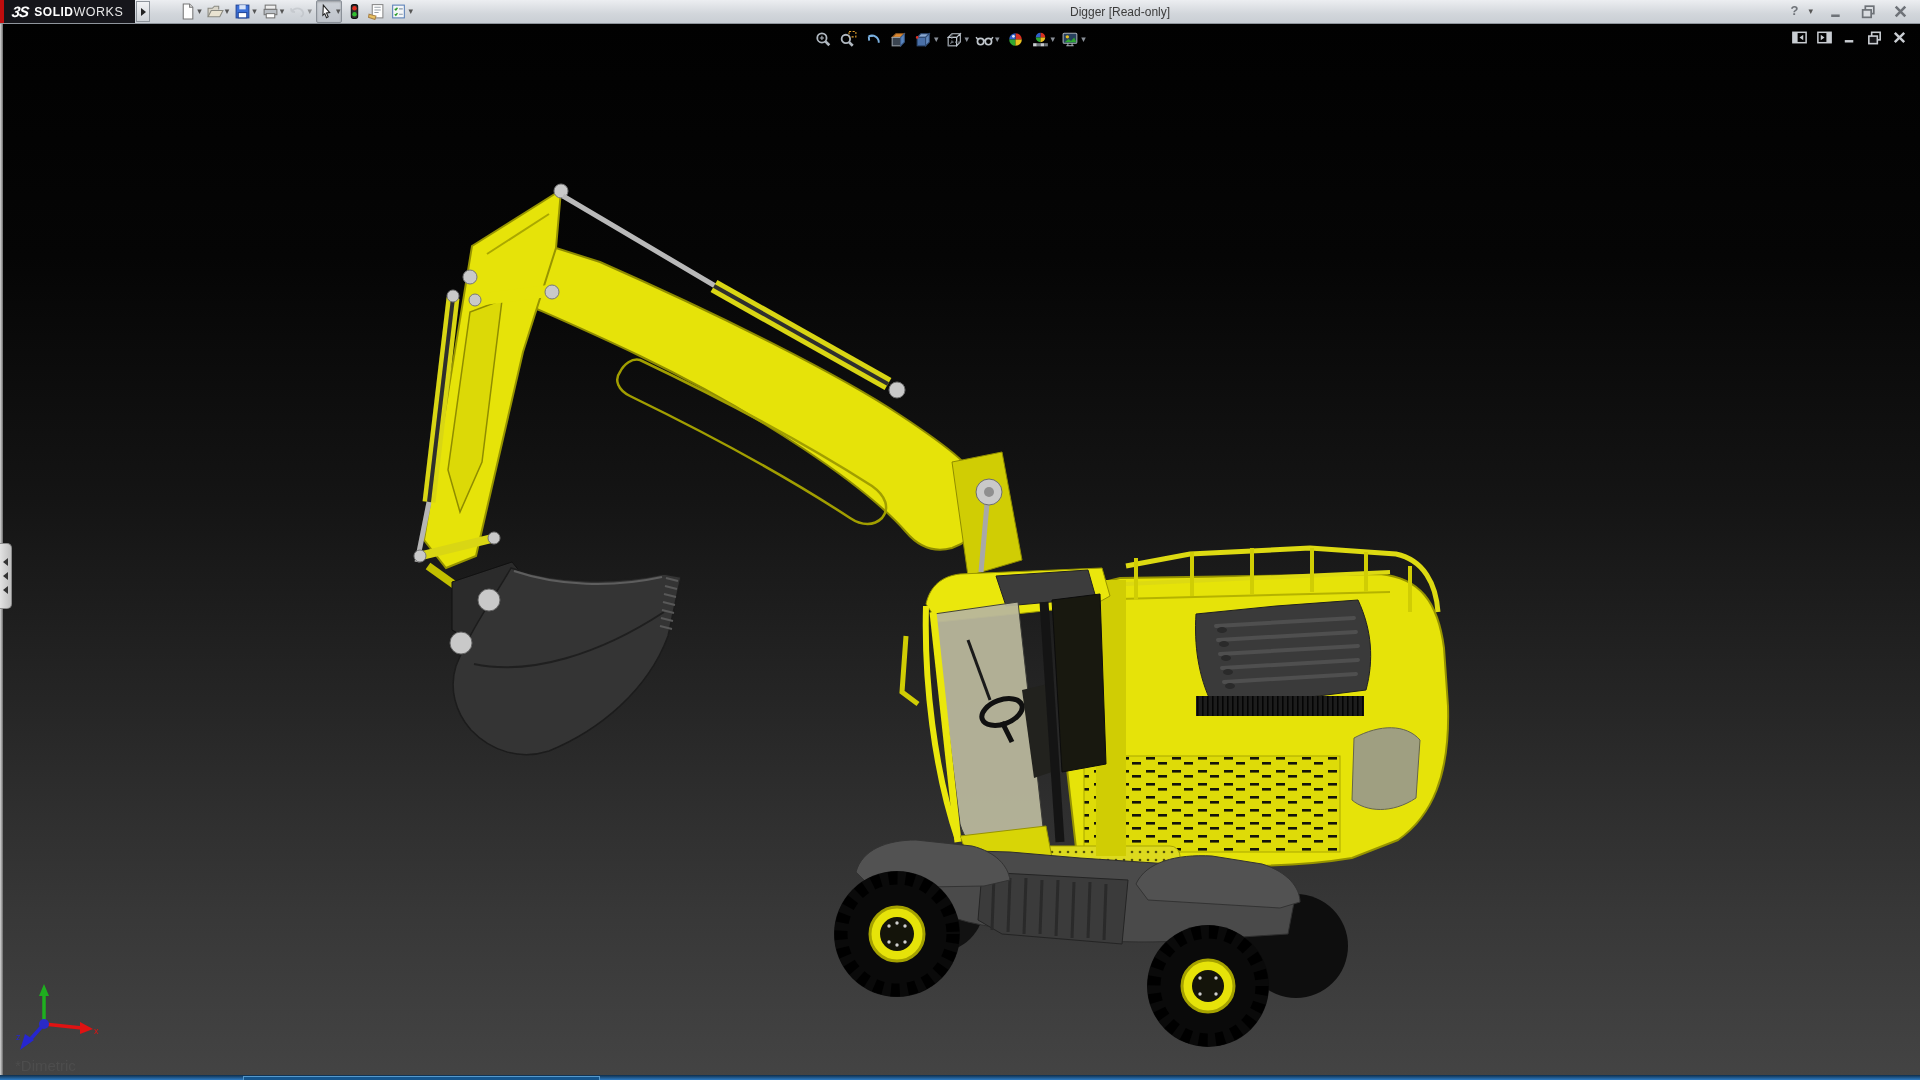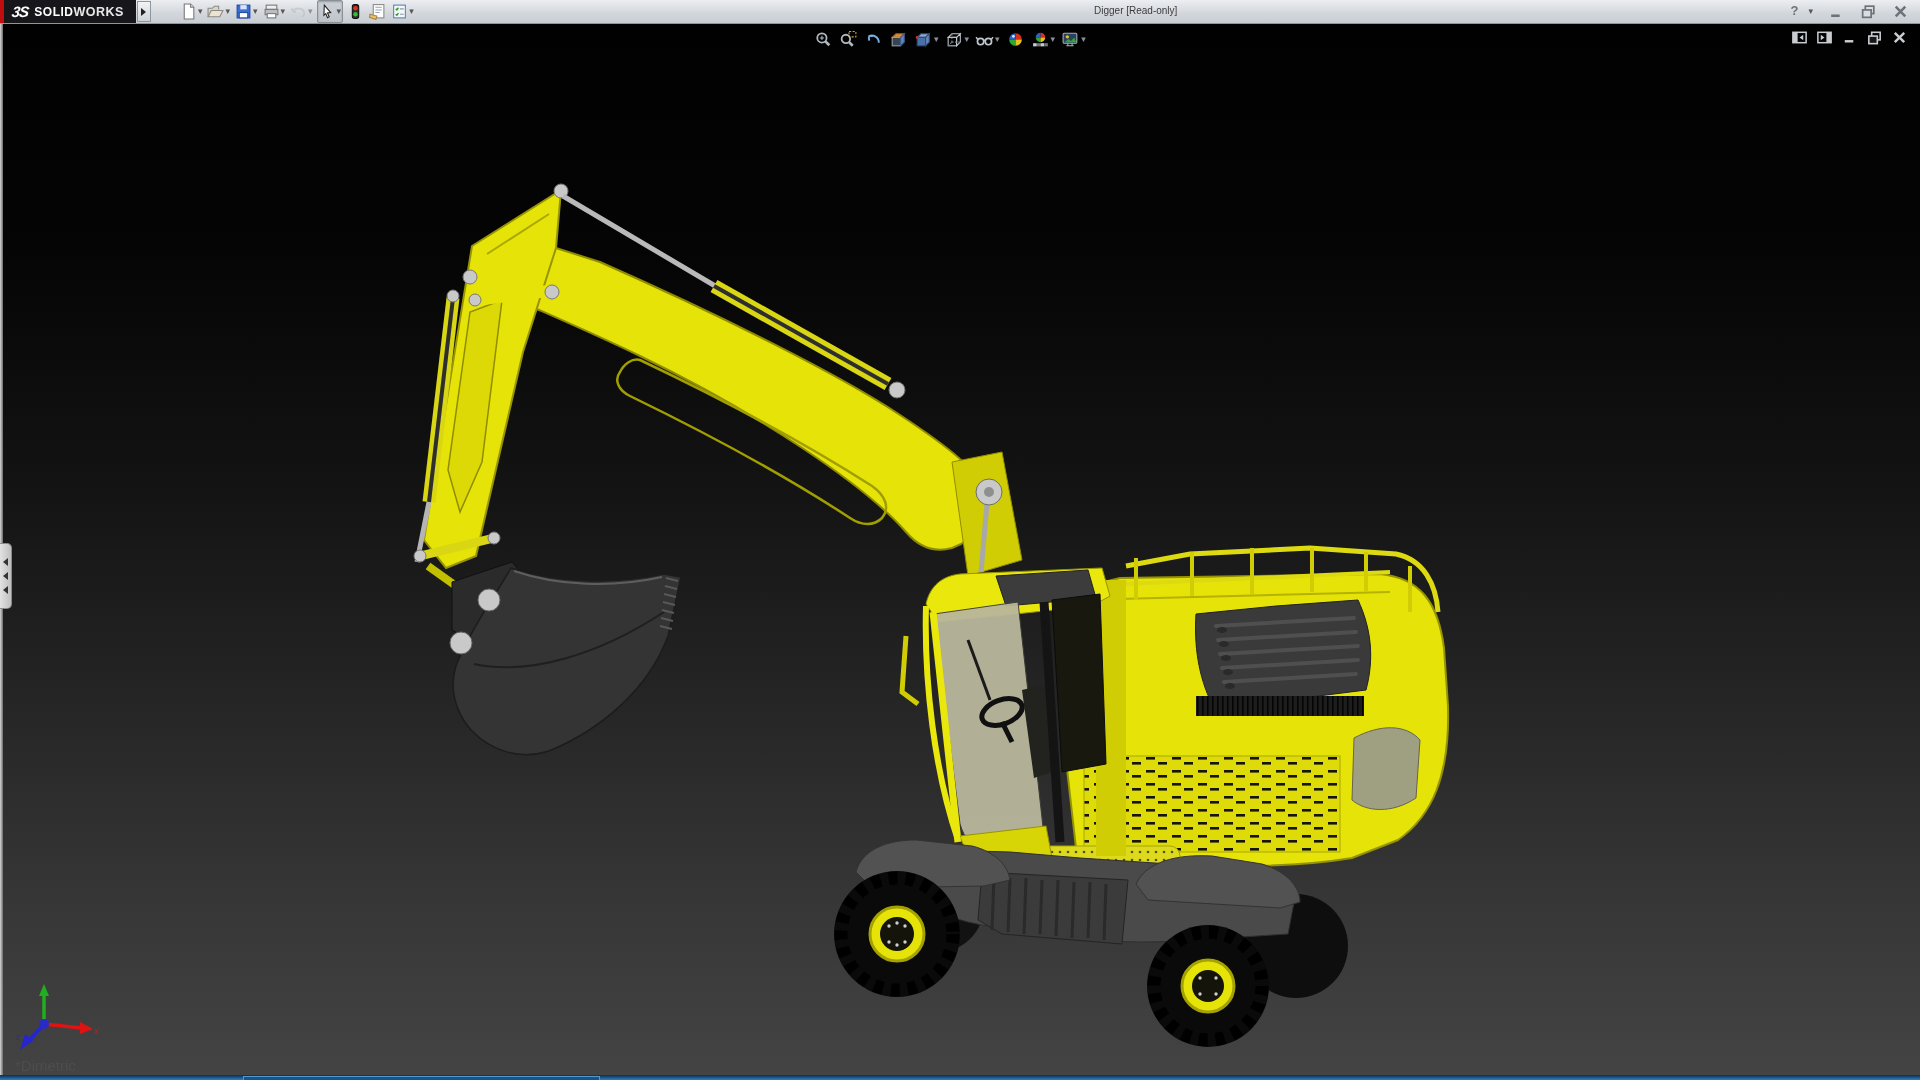--- a/index.html
+++ b/index.html
@@ -8,33 +8,33 @@
   
   .titlebar{position:absolute;top:0;left:0;width:1920px;height:23px;
     background:linear-gradient(#eceef1,#d2d6db 60%,#c9ced4);
     border-bottom:1px solid #8f959c;display:flex;align-items:center;z-index:50;}
   .red-sliver{width:4px;height:23px;background:#c00d0d;}
   .logo{height:23px;display:flex;align-items:center;background:#16161b;
     padding:0 12px 0 8px;color:#fff;}
   .logo-mark{font-style:italic;font-weight:bold;font-size:15px;letter-spacing:-1px;
     transform:skewX(-8deg);margin-right:6px;}
   .logo-solid{font-weight:bold;font-size:12px;letter-spacing:.5px;}
-  .logo-works{font-weight:bold;font-size:12.5px;letter-spacing:.5px;color:#e8e8e8;}
+  .logo-works{font-weight:normal;font-size:12.5px;letter-spacing:.5px;color:#e8e8e8;}
   .logo-tab{width:12px;height:19px;margin-left:1px;background:linear-gradient(#f2f3f5,#cfd3d8);
     border:1px solid #8f959c;display:flex;align-items:center;justify-content:center;}
   .logo-tab::after{content:"";border-left:5px solid #222;border-top:4px solid transparent;
     border-bottom:4px solid transparent;}
   .main-toolbar{display:flex;align-items:center;gap:3px;margin-left:28px;}
   .titlebar .tbtn{display:flex;align-items:center;height:21px;padding:0 1px;border-radius:2px;}
   .titlebar .tbtn .ico{width:17px;height:17px;display:inline-flex;}
   .titlebar .tbtn.pressed{background:linear-gradient(#cdd1d7,#bfc4cb);
     border:1px solid #8a9098;box-shadow:inset 0 1px 2px rgba(0,0,0,.25);}
   .titlebar .tbtn.disabled{opacity:.55;}
   .caret{font-size:9px;color:#555;margin-left:1px;line-height:1;}
-  .win-title{position:absolute;left:1094px;top:5px;font-size:10px;color:#3c3c3c;}
+  .win-title{position:absolute;left:1070px;top:5px;font-size:12px;color:#3c3c3c;}
   .tb-controls{position:absolute;right:10px;top:0;height:23px;display:flex;align-items:center;gap:13px;}
   .tb-controls .tbtn{display:flex;align-items:center;}
   .tb-controls .ico{width:16px;height:16px;display:inline-flex;}
   .tb-controls .glyph{font-size:13px;font-weight:bold;color:#6e7278;width:auto;}
 
   
   .viewport{position:absolute;top:23px;left:0;width:1920px;height:1057px;
     background:linear-gradient(180deg,#010101 0%,#050505 22%,#141414 45%,
       #262626 65%,#383838 85%,#444444 100%);}
   .model-svg{position:absolute;top:0;left:0;width:1920px;height:1057px;}

